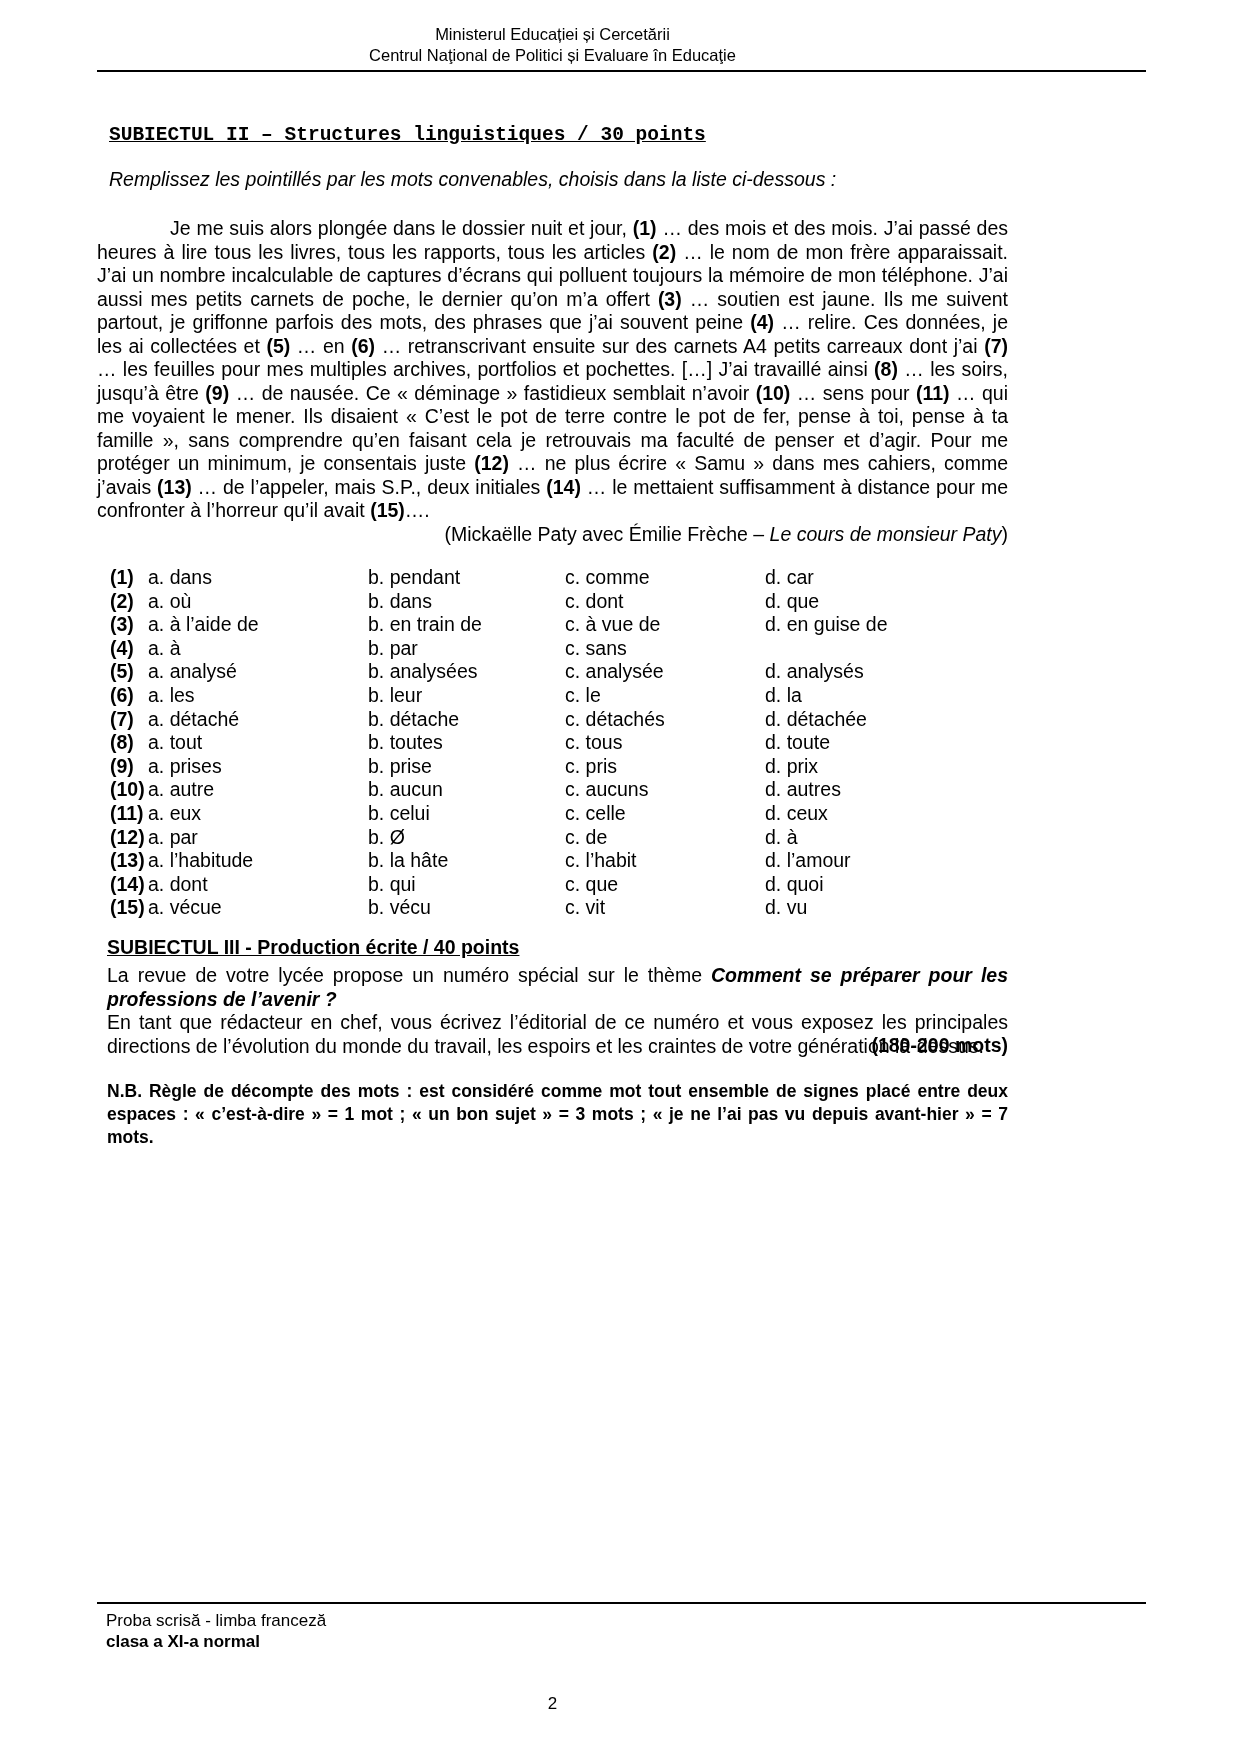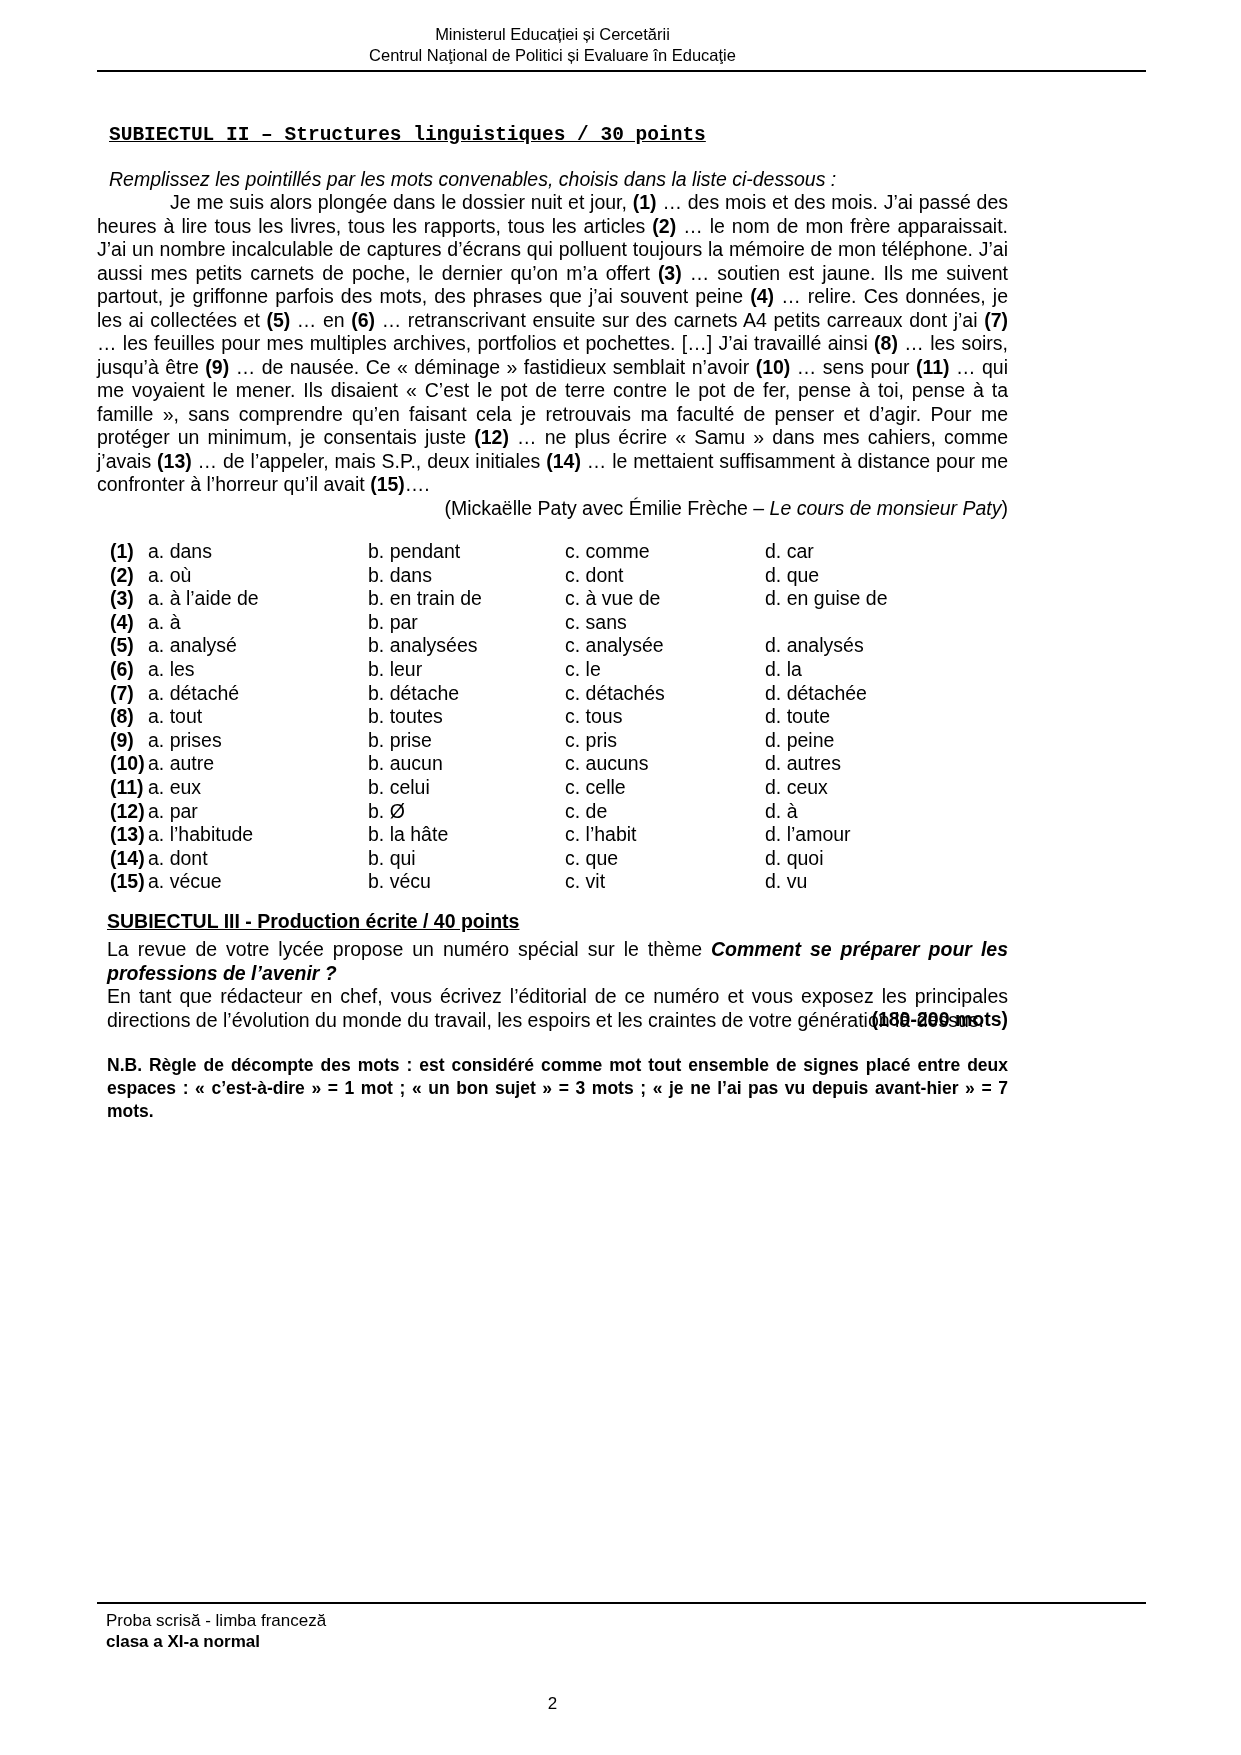--- a/index.html
+++ b/index.html
@@ -36,20 +36,21 @@
 
   .s-title { font-size: 19.5px; font-weight: 700; }
   .s2-title { margin-top: 52px; padding-left: 12px; font-family: Liberation Mono, monospace; }
   .instruction {
     margin-top: 20px;
     padding-left: 12px;
     font-style: italic;
     width: 899px;
   }
   .passage {
+    margin-top: 26px;
     width: 911px;
     text-align: justify;
     text-indent: 73px;
   }
   .attribution {
     width: 911px;
     text-align: right;
   }
 
   .options { margin-top: 20px; }
@@ -183,21 +184,21 @@
         <span>b. toutes</span>
         <span>c. tous</span>
         <span>d. toute</span>
       </div>
 
       <div class="opt-row">
         <span class="b">(9)</span>
         <span>a. prises</span>
         <span>b. prise</span>
         <span>c. pris</span>
-        <span>d. peine</span>
+        <span>d. prix</span>
       </div>
 
       <div class="opt-row">
         <span class="b">(10)</span>
         <span>a. autre</span>
         <span>b. aucun</span>
         <span>c. aucuns</span>
         <span>d. autres</span>
       </div>
 

